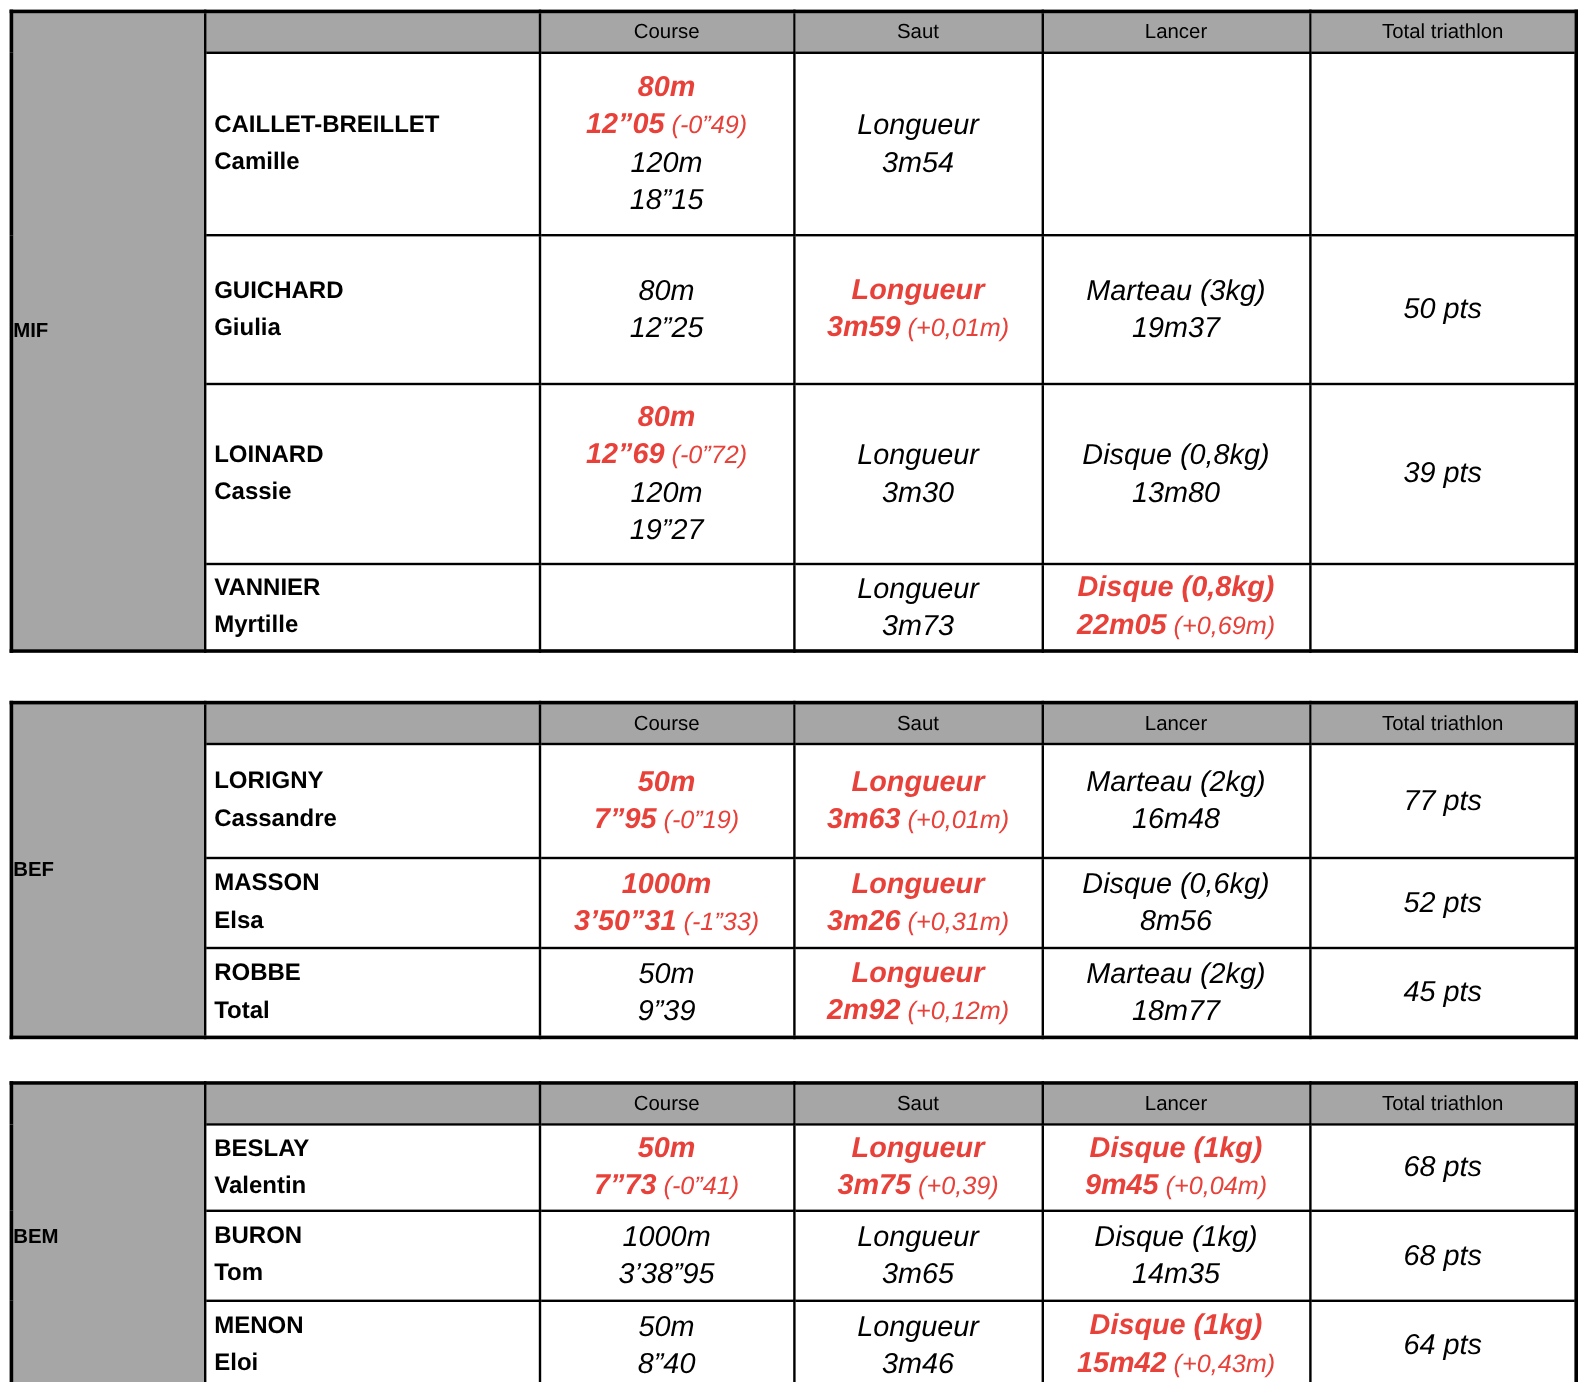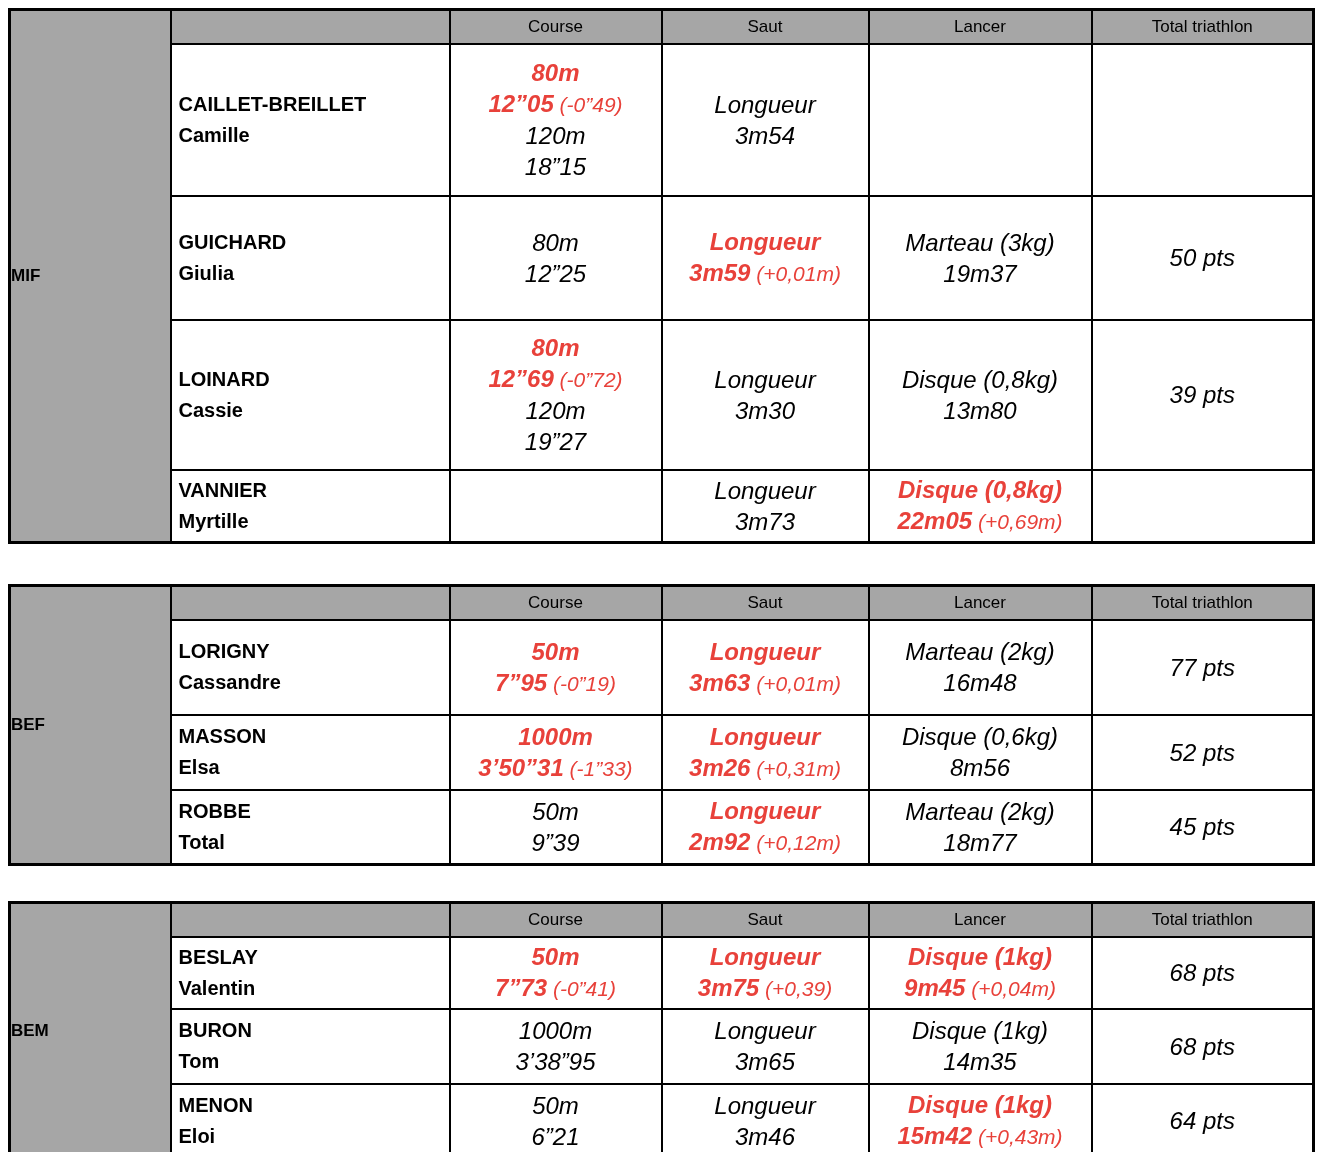--- a/index.html
+++ b/index.html
@@ -284,21 +284,21 @@
             </td>
             <td class="val">68 pts</td>
           </tr>
           <tr style="height: 75px;">
             <td class="name">
               <div>MENON</div>
               <div>Eloi</div>
             </td>
             <td class="val">
               <div class="line"><span>50m</span></div>
-              <div class="line"><span>6”21</span></div>
+              <div class="line"><span>8”40</span></div>
             </td>
             <td class="val">
               <div class="line"><span>Longueur</span></div>
               <div class="line"><span>3m46</span></div>
             </td>
             <td class="val">
               <div class="line"><span class="hl">Disque (1kg)</span></div>
               <div class="line"><span class="hl">15m42</span><span class="hl2"> (+0,43m)</span></div>
             </td>
             <td class="val">64 pts</td>

